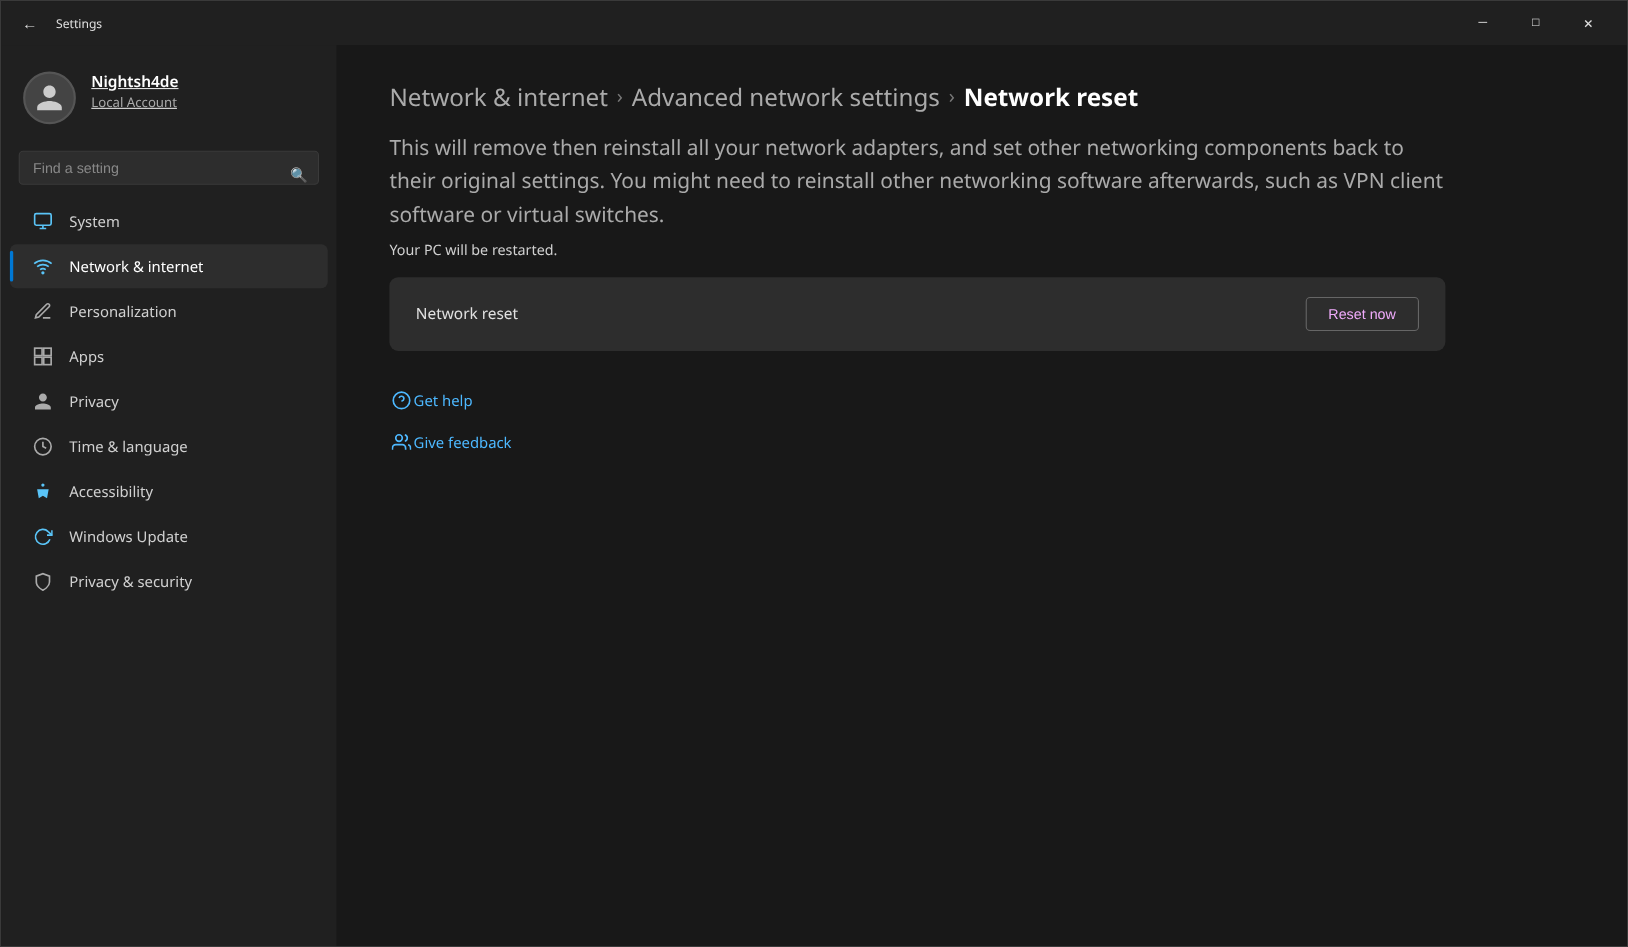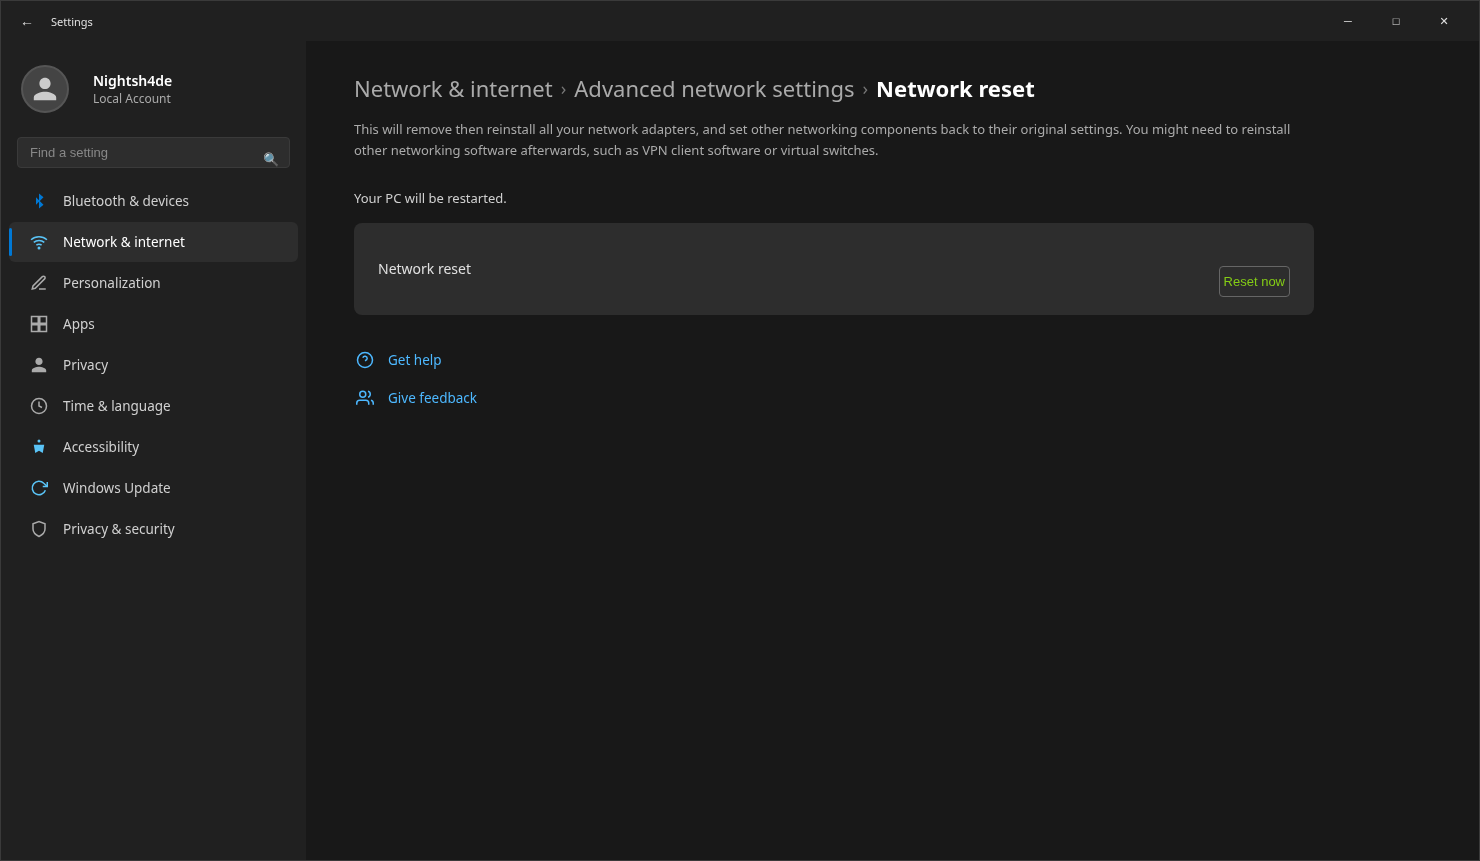--- a/index.html
+++ b/index.html
@@ -86,23 +86,23 @@
       background: #202020;
       flex-shrink: 0;
       display: flex;
       flex-direction: column;
       overflow-y: auto;
       padding: 8px 0;
     }
 
     .user-section {
       display: flex;
-      align-items: center;
-      gap: 24px;
+      gap: 14px;
       padding: 16px 20px 20px 20px;
+      text-decoration: underline;
     }
 
     .avatar {
       width: 48px;
       height: 48px;
       border-radius: 50%;
       background: #444;
       display: flex;
       align-items: center;
       justify-content: center;
@@ -224,25 +224,25 @@
       color: #777;
     }
 
     .breadcrumb-current {
       font-size: 22px;
       font-weight: 700;
       color: #ffffff;
     }
 
     .description {
-      font-size: 13px;
+      font-size: 19px;
       color: #aaa;
       line-height: 1.6;
       max-width: 960px;
-      margin-bottom: 28px;
+      margin-bottom: 8px;
     }
 
     .restart-note {
       font-size: 13px;
       color: #d0d0d0;
       margin-bottom: 16px;
     }
 
     .reset-card {
       background: #2d2d2d;
@@ -256,38 +256,36 @@
     }
 
     .reset-card-label {
       font-size: 14px;
       color: #e0e0e0;
     }
 
     .reset-now-btn {
       background: #2d2d2d;
       border: 1px solid #666;
-      color: #84cc16;
-      padding: 7px 4px;
+      color: #f0abfc;
+      padding: 7px 20px;
       border-radius: 4px;
       cursor: pointer;
       font-size: 13px;
-      margin-top: 25px;
     }
 
     .links-section {
       display: flex;
       flex-direction: column;
       gap: 4px;
     }
 
     .help-link {
       display: flex;
       align-items: center;
-      gap: 12px;
       padding: 6px 0;
       color: #4db8ff;
       font-size: 13.5px;
       cursor: pointer;
       text-decoration: none;
       width: fit-content;
     }
 
     .help-link-icon {
       width: 22px;
@@ -333,25 +331,26 @@
       </div>
 
       <div class="search-box">
         <input class="search-input" type="text" placeholder="Find a setting" style="">
         <span class="search-icon-wrap">🔍</span>
       </div>
 
       <nav>
         <div class="nav-item">
           <span class="nav-icon">
-            <svg width="18" height="18" viewBox="0 0 24 24" fill="#0078d4">
-                <path d="M12 2l6 5-5 5 5 5-6 5v-9l-4 4V7l4 4V2z" fill="#0078d4"></path>
-              </svg>
-          </span>
-          <span>Bluetooth &amp; devices</span>
+            <svg width="18" height="18" viewBox="0 0 24 24" fill="#5ac4f7">
+                <rect x="2" y="3" width="20" height="14" rx="2" ry="2" fill="none" stroke="#5ac4f7" stroke-width="2"></rect>
+                <path d="M8 21h8M12 17v4" stroke="#5ac4f7" stroke-width="2"></path>
+              </svg>
+          </span>
+          <span>System</span>
         </div>
         <div class="nav-item active">
           <span class="nav-icon">
             <svg width="18" height="18" viewBox="0 0 24 24" fill="none" stroke="#5ac4f7" stroke-width="2">
                 <path d="M5 12.55a11 11 0 0 1 14.08 0"></path>
                 <path d="M1.42 9a16 16 0 0 1 21.16 0"></path>
                 <path d="M8.53 16.11a6 6 0 0 1 6.95 0"></path>
                 <circle cx="12" cy="20" r="1" fill="#5ac4f7"></circle>
               </svg>
           </span>

